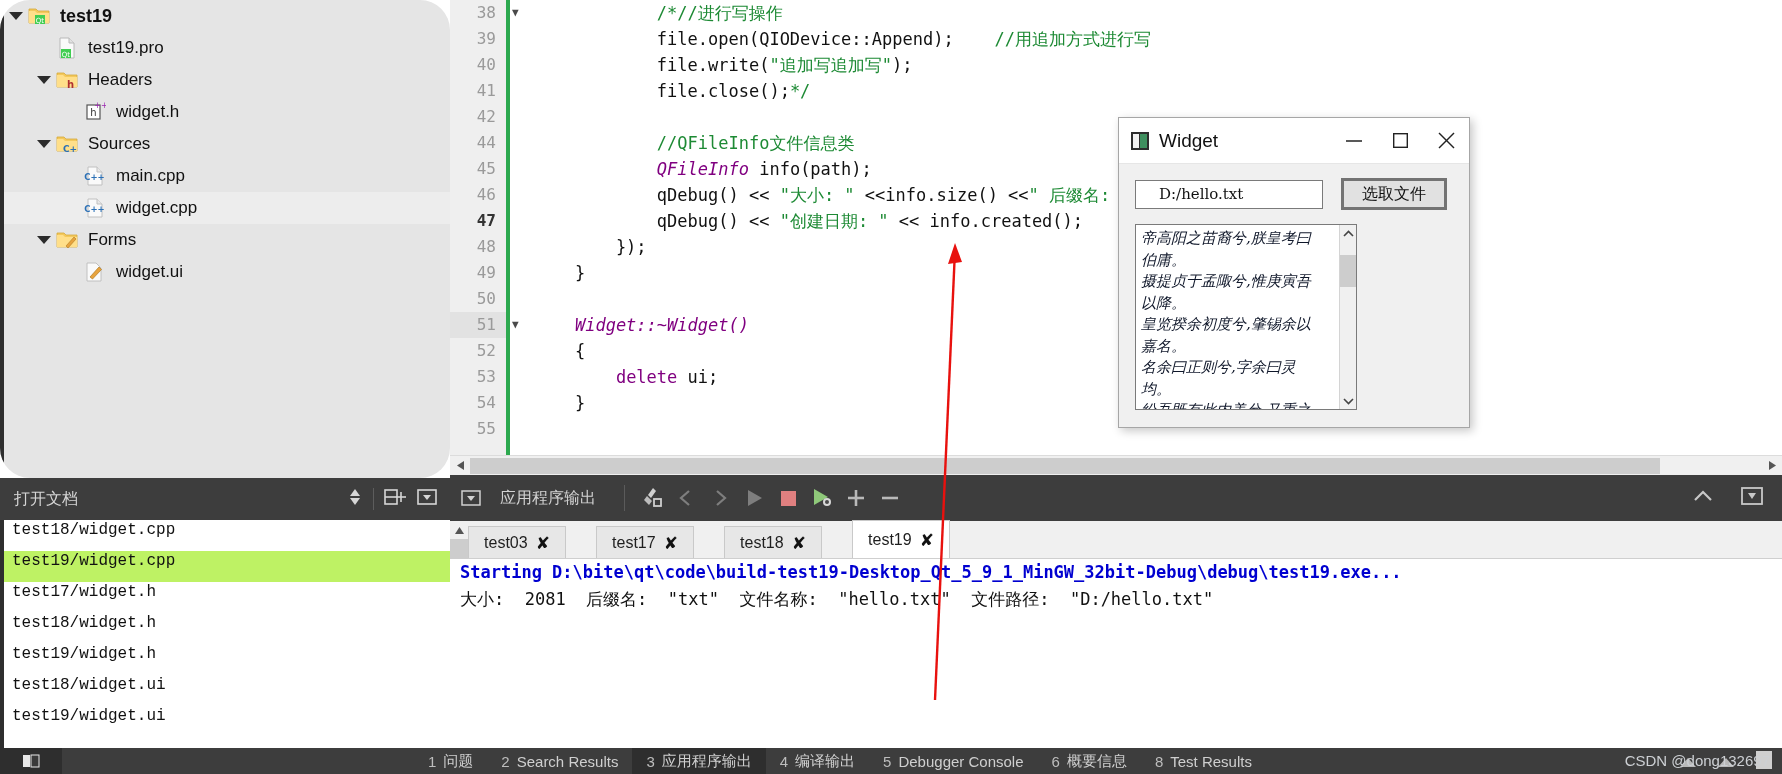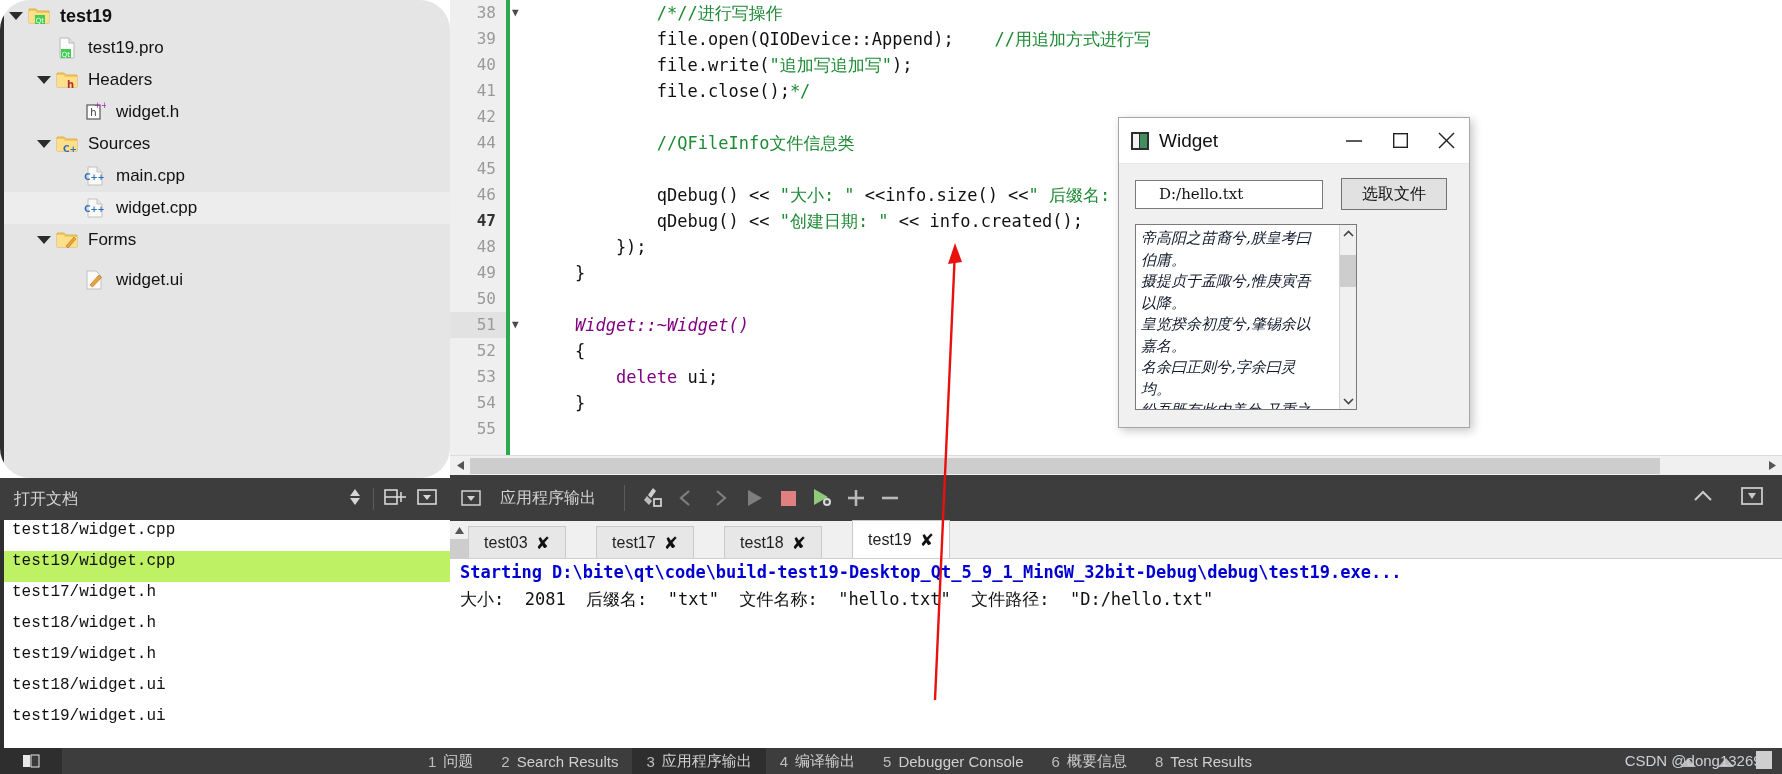--- a/index.html
+++ b/index.html
@@ -181,21 +181,21 @@
   #widget-titlebar .wbtns { margin-left: auto; display: flex; }
   #widget-titlebar .wbtn { width: 46px; height: 46px; display:flex;align-items:center;justify-content:center; color:#222;}
   #widget-body { padding: 14px 16px 0 16px; }
   #path-row { display: flex; align-items: center; gap: 18px; }
   #path-input {
     width: 188px; height: 29px; background:#fff; border: 1px solid #7a7a7a;
     font-family: "DejaVu Serif", serif; font-size: 15px; color:#111;
     display:flex; align-items:center; padding-left:23px;
   }
   #pick-file-btn {
-    width: 106px; height: 32px; background: #e1e1e1; border: 1px solid #737373;
+    width: 106px; height: 32px; background: #e1e1e1; border: 3px solid #737373;
     display:flex;align-items:center;justify-content:center;
     font-size: 16px; color:#111; font-family: "DejaVu Serif", serif;
   }
   #text-area-wrap {
     margin-top: 14px; width: 222px; height: 186px;
     border: 1px solid #7a7a7a; background: #fff; display: flex; overflow: hidden;
   }
   #text-area {
     flex: 1; padding: 3px 5px; font-family: "DejaVu Serif", serif;
     font-size: 15px; line-height: 21.5px; color: #0f172a; overflow: hidden; font-style: italic;
@@ -321,21 +321,21 @@
           </span>
           <span class="ico">
             <svg width="22" height="20" viewBox="0 0 22 20">
       <path d="M1 3 h7 l2 2 h11 v12 h-20 z" fill="#f4c95d" stroke="#d6a93b" stroke-width="0.8"></path>
       <path d="M1 5 h6 l2 2 h12 v10 h-20 z" fill="#ffdf8a"></path>
       <path d="M10 16 L18 7 l2 2 l-8 9 z" fill="#e8a33d" stroke="#b07a20" stroke-width="0.6"></path>
             </svg>
           </span>
           <span class="lbl">Forms</span>
         </div>
-        <div class="tree-row" style="padding-left: 62px; margin-top: 8px;">
+        <div class="tree-row" style="padding-left: 62px;">
           <span class="arrow"></span>
           <span class="ico">
             <svg width="22" height="22" viewBox="0 0 22 22">
               <path d="M3 2 h9 l5 5 v13 h-14 z" fill="#fafafa" stroke="#c0c0c0" stroke-width="1"></path>
               <path d="M6 16 L15 6 l2.5 2.5 L8.5 18 z" fill="#e8a33d" stroke="#b07a20" stroke-width="0.7"></path>
             </svg>
           </span>
           <span class="lbl">widget.ui</span>
         </div>
       </div>
@@ -396,21 +396,21 @@
       <div class="curline"></div>
     </div>
     <div class="greenbar"></div>
     <div id="code-lines">
         <div class="code-line"><span class="num">38</span><span class="fold">▼</span><span class="txt"><span>            </span><span class="cmt">/*//进行写操作</span></span></div>
         <div class="code-line"><span class="num">39</span><span class="txt"><span>            file.open(QIODevice::Append);    </span><span class="cmt">//用追加方式进行写</span></span></div>
         <div class="code-line"><span class="num">40</span><span class="txt"><span>            file.write(</span><span class="str">"追加写追加写"</span><span>);</span></span></div>
         <div class="code-line"><span class="num">41</span><span class="txt"><span>            file.close();</span><span class="cmt">*/</span></span></div>
         <div class="code-line"><span class="num">42</span><span class="txt"><span></span></span></div>
         <div class="code-line"><span class="num">44</span><span class="txt"><span>            </span><span class="cmt">//QFileInfo文件信息类</span></span></div>
-        <div class="code-line"><span class="num">45</span></div>
+        <div class="code-line"><span class="num">45</span><span class="txt"><span>            </span><span class="typ">QFileInfo</span><span> info(path);</span></span></div>
         <div class="code-line"><span class="num">46</span><span class="txt"><span>            qDebug() &lt;&lt; </span><span class="str">"大小: "</span><span> &lt;&lt;info.size() &lt;&lt;</span><span class="str">" 后缀名: "</span><span> &lt;&lt;info.f</span></span></div>
         <div class="code-line active"><span class="num">47</span><span class="txt"><span>            qDebug() &lt;&lt; </span><span class="str">"创建日期: "</span><span> &lt;&lt; info.created();</span></span></div>
         <div class="code-line"><span class="num">48</span><span class="txt"><span>        });</span></span></div>
         <div class="code-line"><span class="num">49</span><span class="txt"><span>    }</span></span></div>
         <div class="code-line"><span class="num">50</span><span class="txt"><span></span></span></div>
         <div class="code-line"><span class="num">51</span><span class="fold">▼</span><span class="txt"><span class="typ">    Widget::~</span><span class="typ">Widget()</span></span></div>
         <div class="code-line"><span class="num">52</span><span class="txt"><span>    {</span></span></div>
         <div class="code-line"><span class="num">53</span><span class="txt"><span>        </span><span class="kw">delete</span><span> ui;</span></span></div>
         <div class="code-line"><span class="num">54</span><span class="txt"><span>    }</span></span></div>
         <div class="code-line"><span class="num">55</span><span class="txt"><span></span></span></div>

